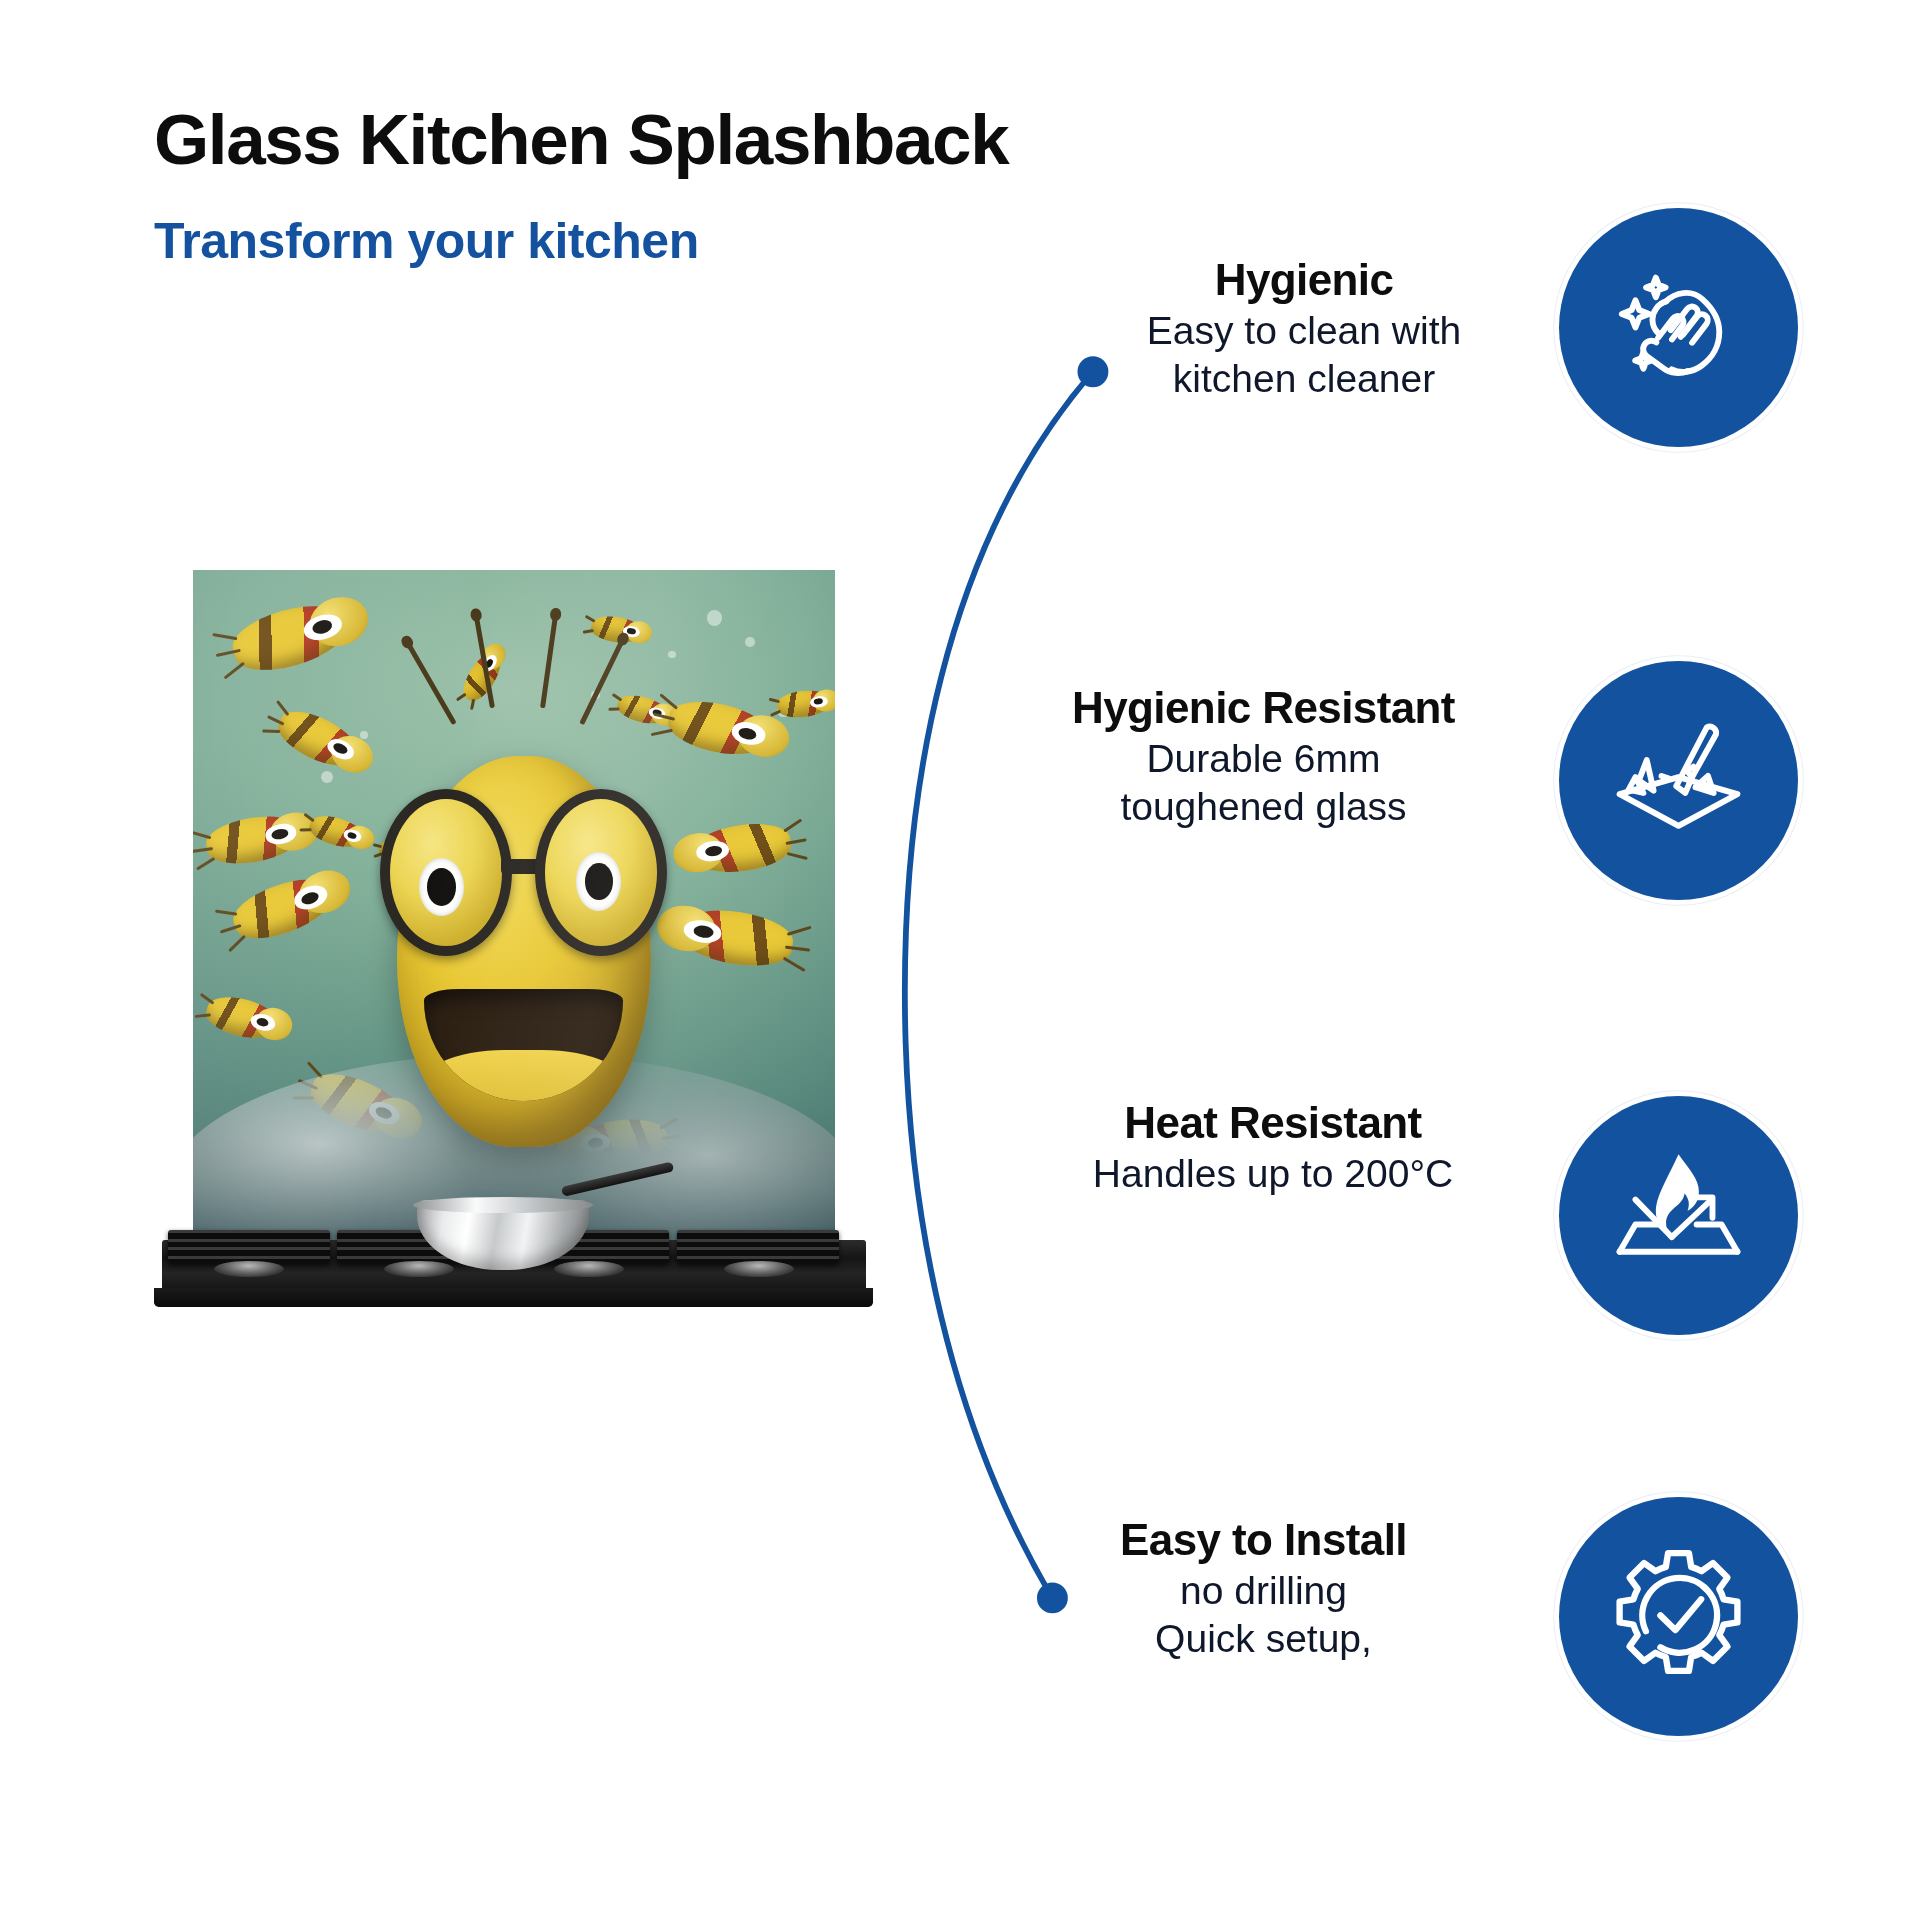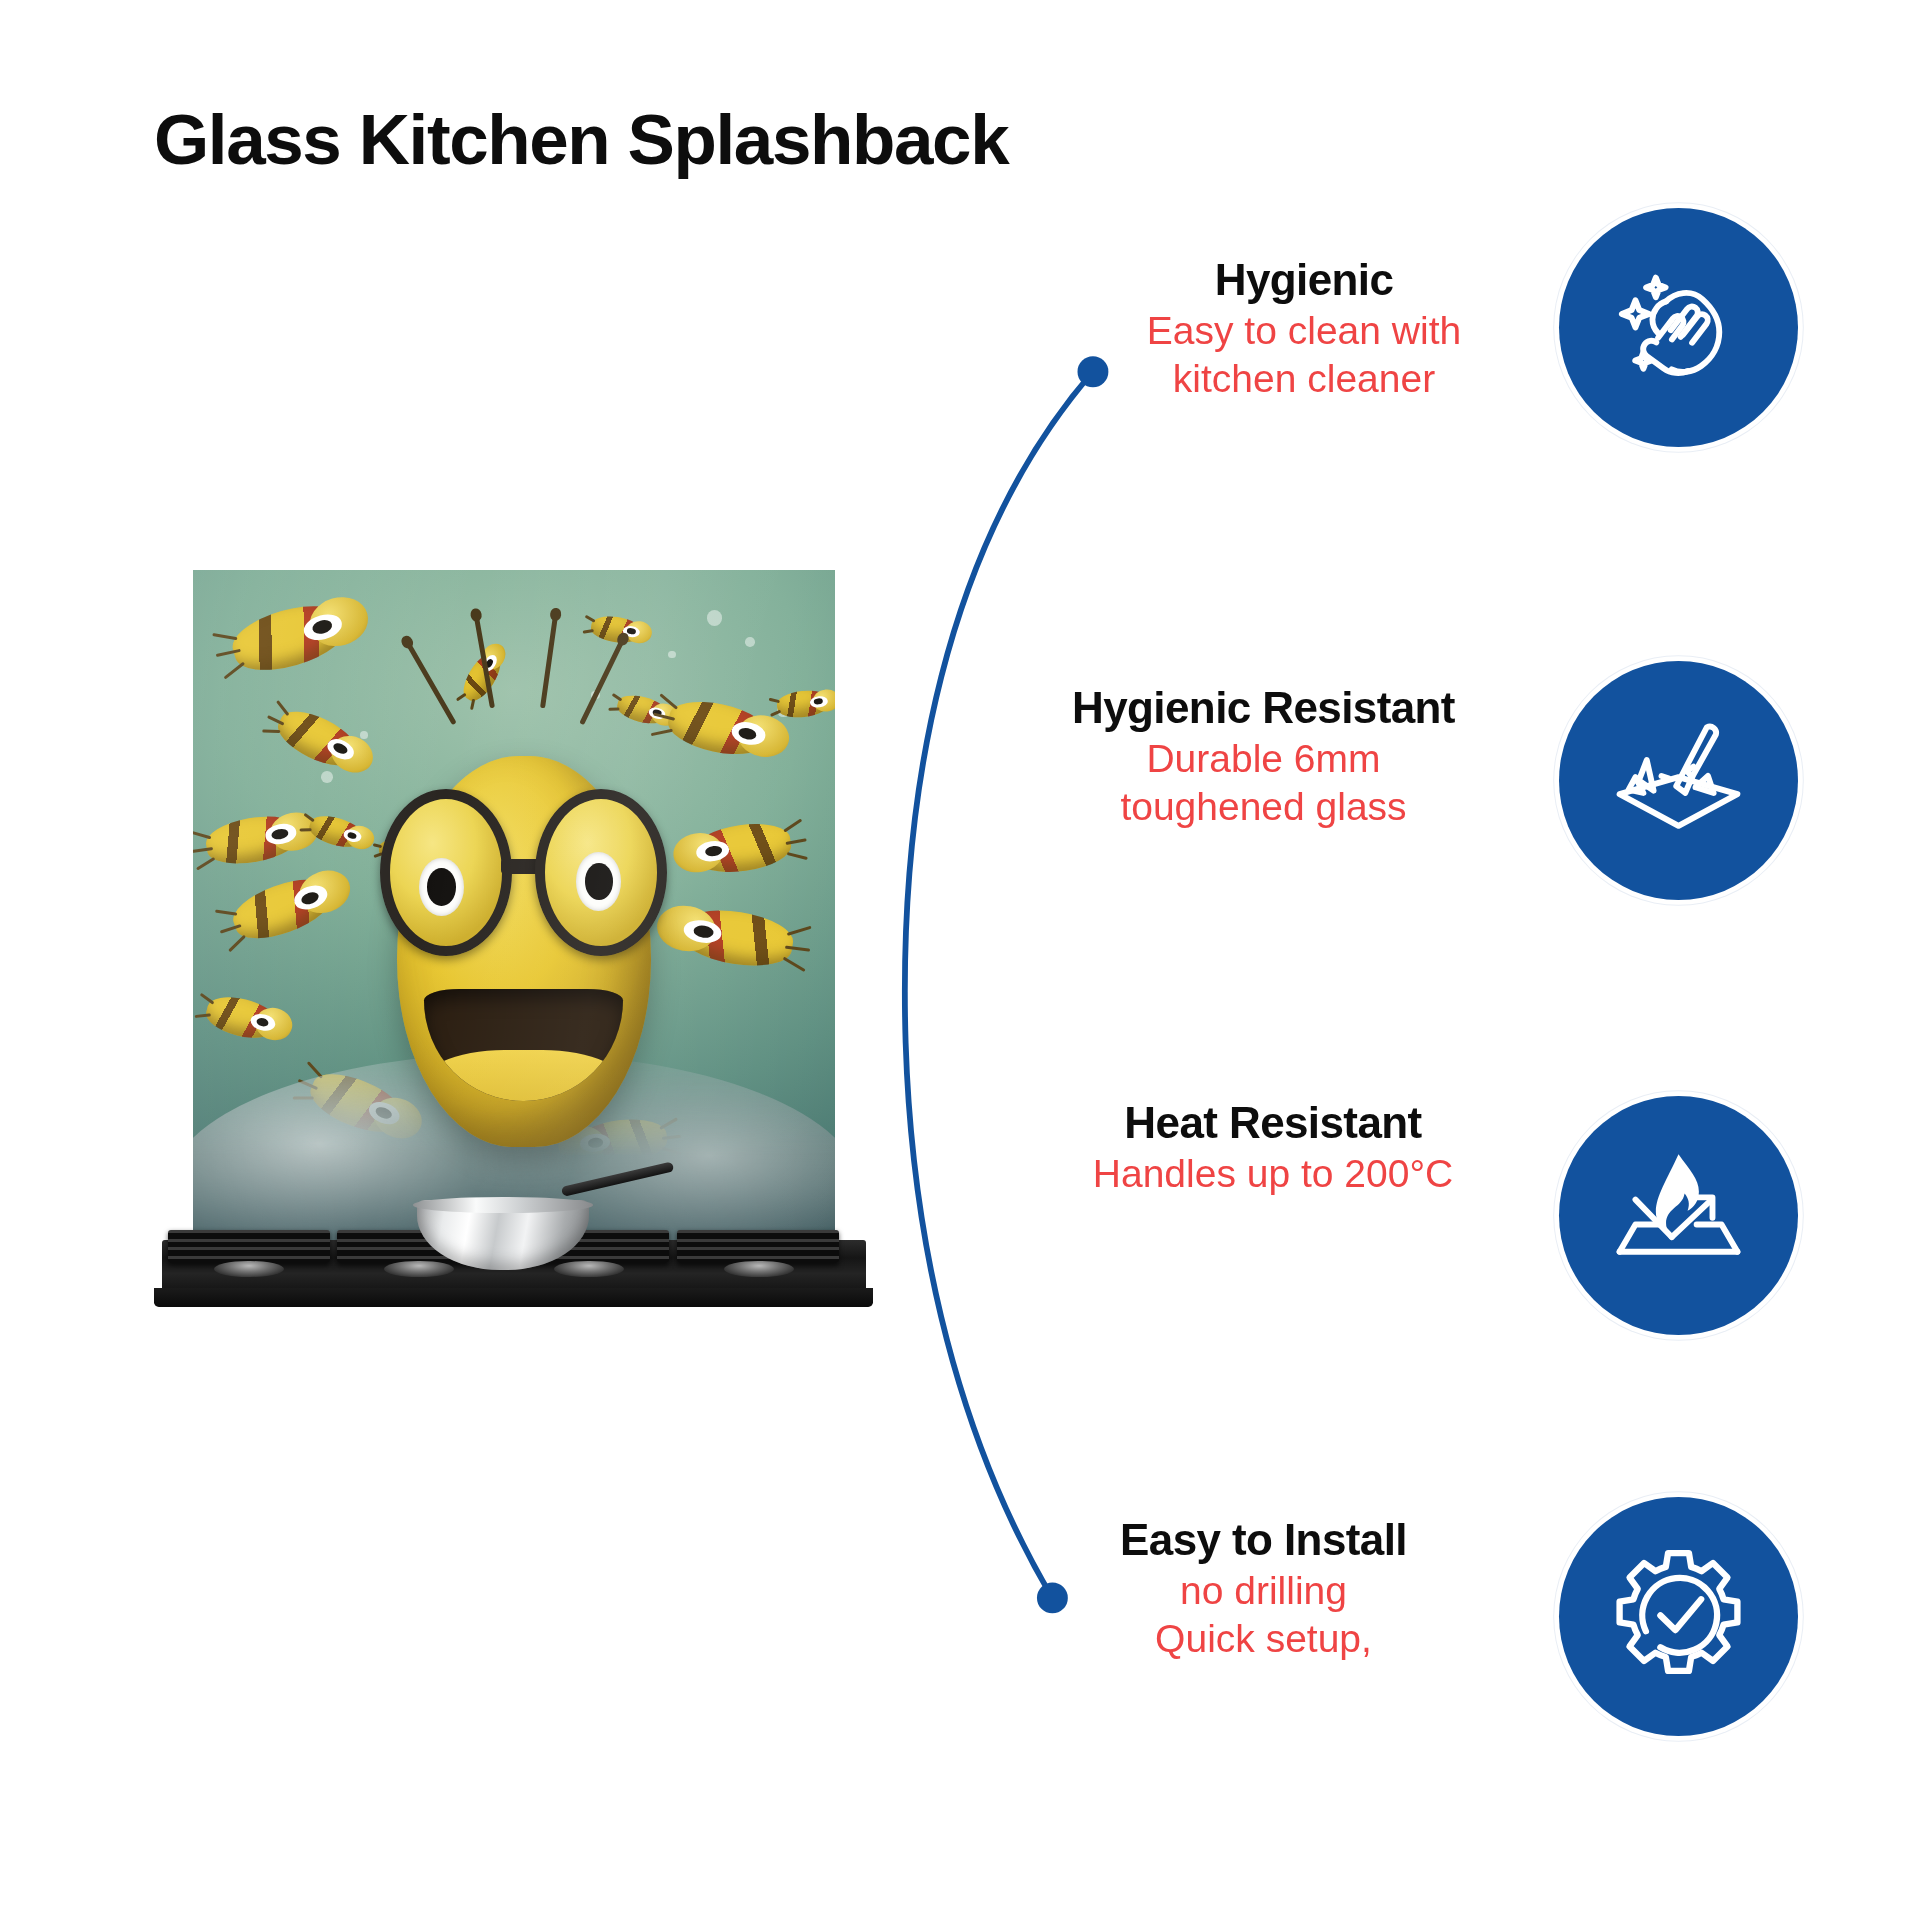--- a/index.html
+++ b/index.html
@@ -158,38 +158,39 @@
   .connector{position:absolute;left:0;top:0;width:1931px;height:1931px;pointer-events:none;}
 
   
   .feature{position:absolute;}
   .f-text{position:absolute;text-align:center;}
   .f-title{
     font-size:44px;font-weight:bold;color:#0d0d0d;
     letter-spacing:-0.6px;line-height:1.08;white-space:nowrap;
   }
   .f-desc{
-    margin-top:3.9px;font-size:39px;color:#ef4444;
+    margin-top:3.9px;font-size:39px;color:#0f172a;
     line-height:1.22;font-weight:400;
   }
   .f-desc div{white-space:nowrap;}
   .badge{
     position:absolute;width:239px;height:239px;border-radius:50%;
     background:#12529e;
     box-shadow:0 0 0 4.8px #ffffff, 0 0 0 5.8px #e9eef5;
     display:flex;align-items:center;justify-content:center;
   }
   .badge svg{width:145px;height:145px;display:block;}
 </style>
 </head>
 <body>
 
 <div class="stage">
 
   <div class="title">Glass Kitchen Splashback</div>
+  <div class="subtitle">Transform your kitchen</div>
 
   <div class="product">
 
     <div class="glass">
 
       <div class="bubble" style="left:80%;top:6%;width:15.4px;height:15.4px;"></div>
       <div class="bubble" style="left:86%;top:10%;width:9.7px;height:9.7px;"></div>
       <div class="bubble" style="left:74%;top:12%;width:7.7px;height:7.7px;"></div>
       <div class="bubble" style="left:20%;top:30%;width:11.6px;height:11.6px;"></div>
       <div class="bubble" style="left:26%;top:24%;width:7.7px;height:7.7px;"></div>

